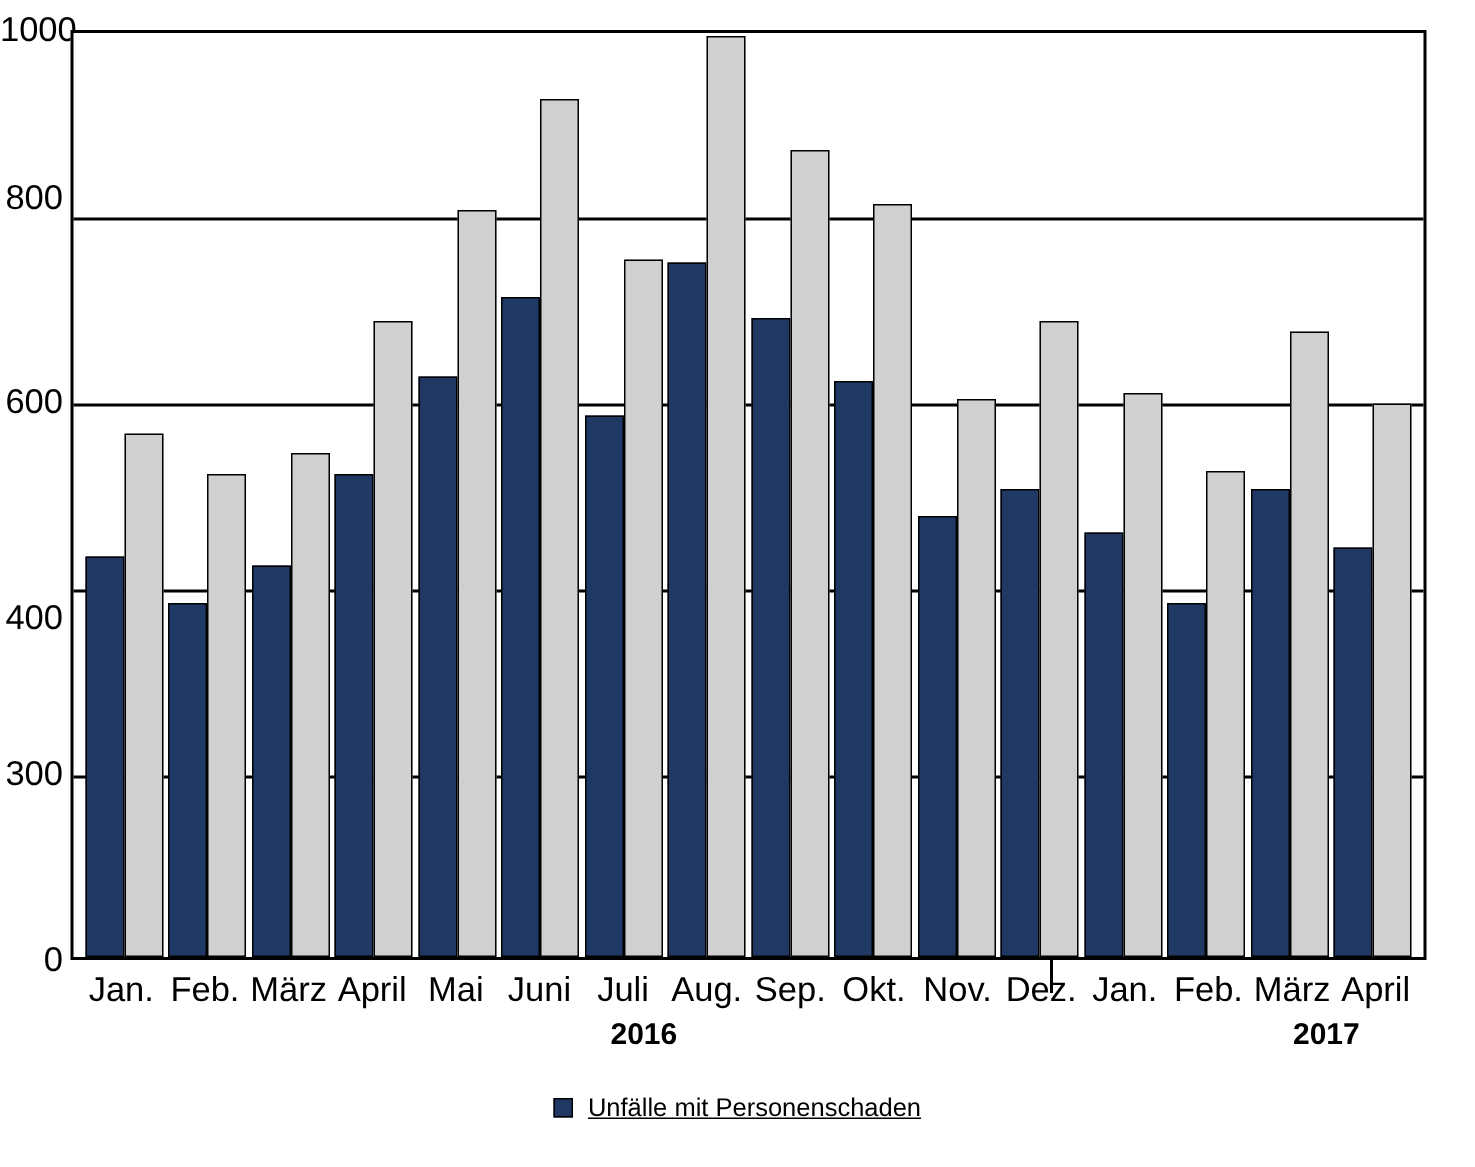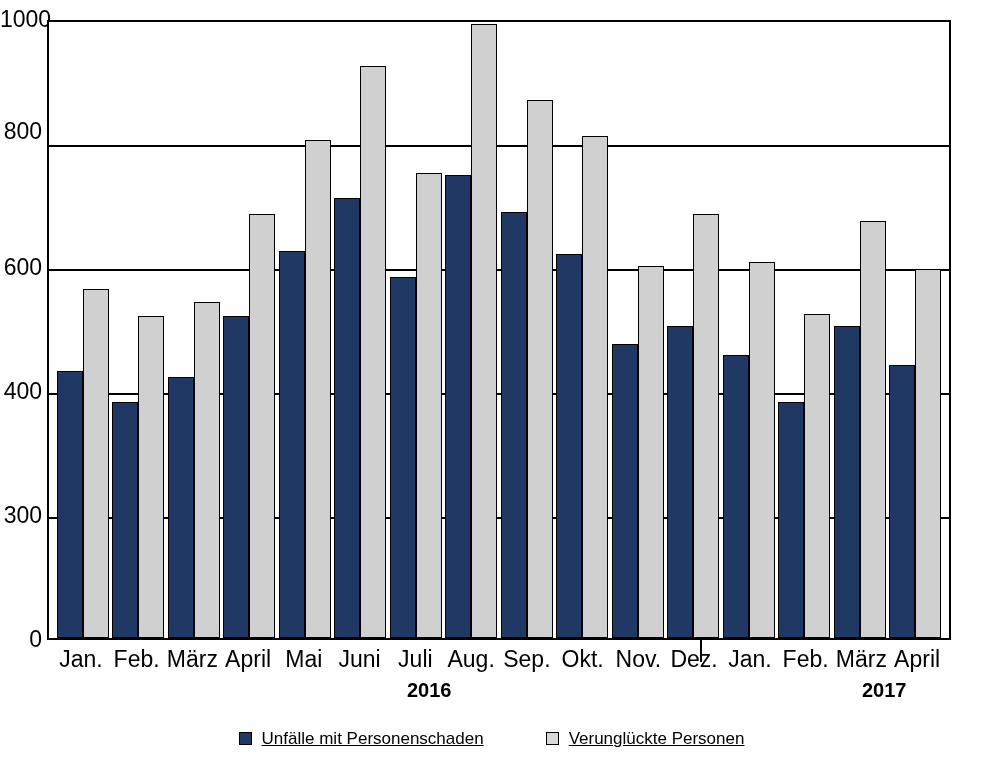--- a/index.html
+++ b/index.html
@@ -168,21 +168,21 @@
 </style>
 </head>
 <body>
 
 <div id="chart-root">
 
   <div id="y-axis-labels">
       <div class="y-label" style="top: 20px;">1000</div>
       <div class="y-label" style="top: 132px;">800</div>
       <div class="y-label" style="top: 268px;">600</div>
-      <div class="y-label" style="top: 392px;">400</div>
+      <div class="y-label" style="top: 412px;">400</div>
       <div class="y-label" style="top: 516px;">300</div>
       <div class="y-label" style="top: 640px;">0</div>
     </div>
 
   <div id="plot-frame">
     <div id="gridlines">
         <div class="gridline" style="top: 123px;"></div>
         <div class="gridline" style="top: 247px;"></div>
         <div class="gridline" style="top: 371px;"></div>
         <div class="gridline" style="top: 495px;"></div>
@@ -279,19 +279,15 @@
   <div id="year-captions">
     <div class="year-caption" id="year-2016">2016</div>
     <div class="year-caption" id="year-2017">2017</div>
   </div>
 
   <div id="legend">
       <div class="legend-item">
         <span class="legend-swatch s0"></span>
         <span class="legend-text">Unfälle mit Personenschaden</span>
       </div>
-      <div class="legend-item">
-        <span class="legend-swatch s1"></span>
-        <span class="legend-text">Verunglückte Personen</span>
-      </div>
     </div>
 
 </div>
 
 </body></html>

